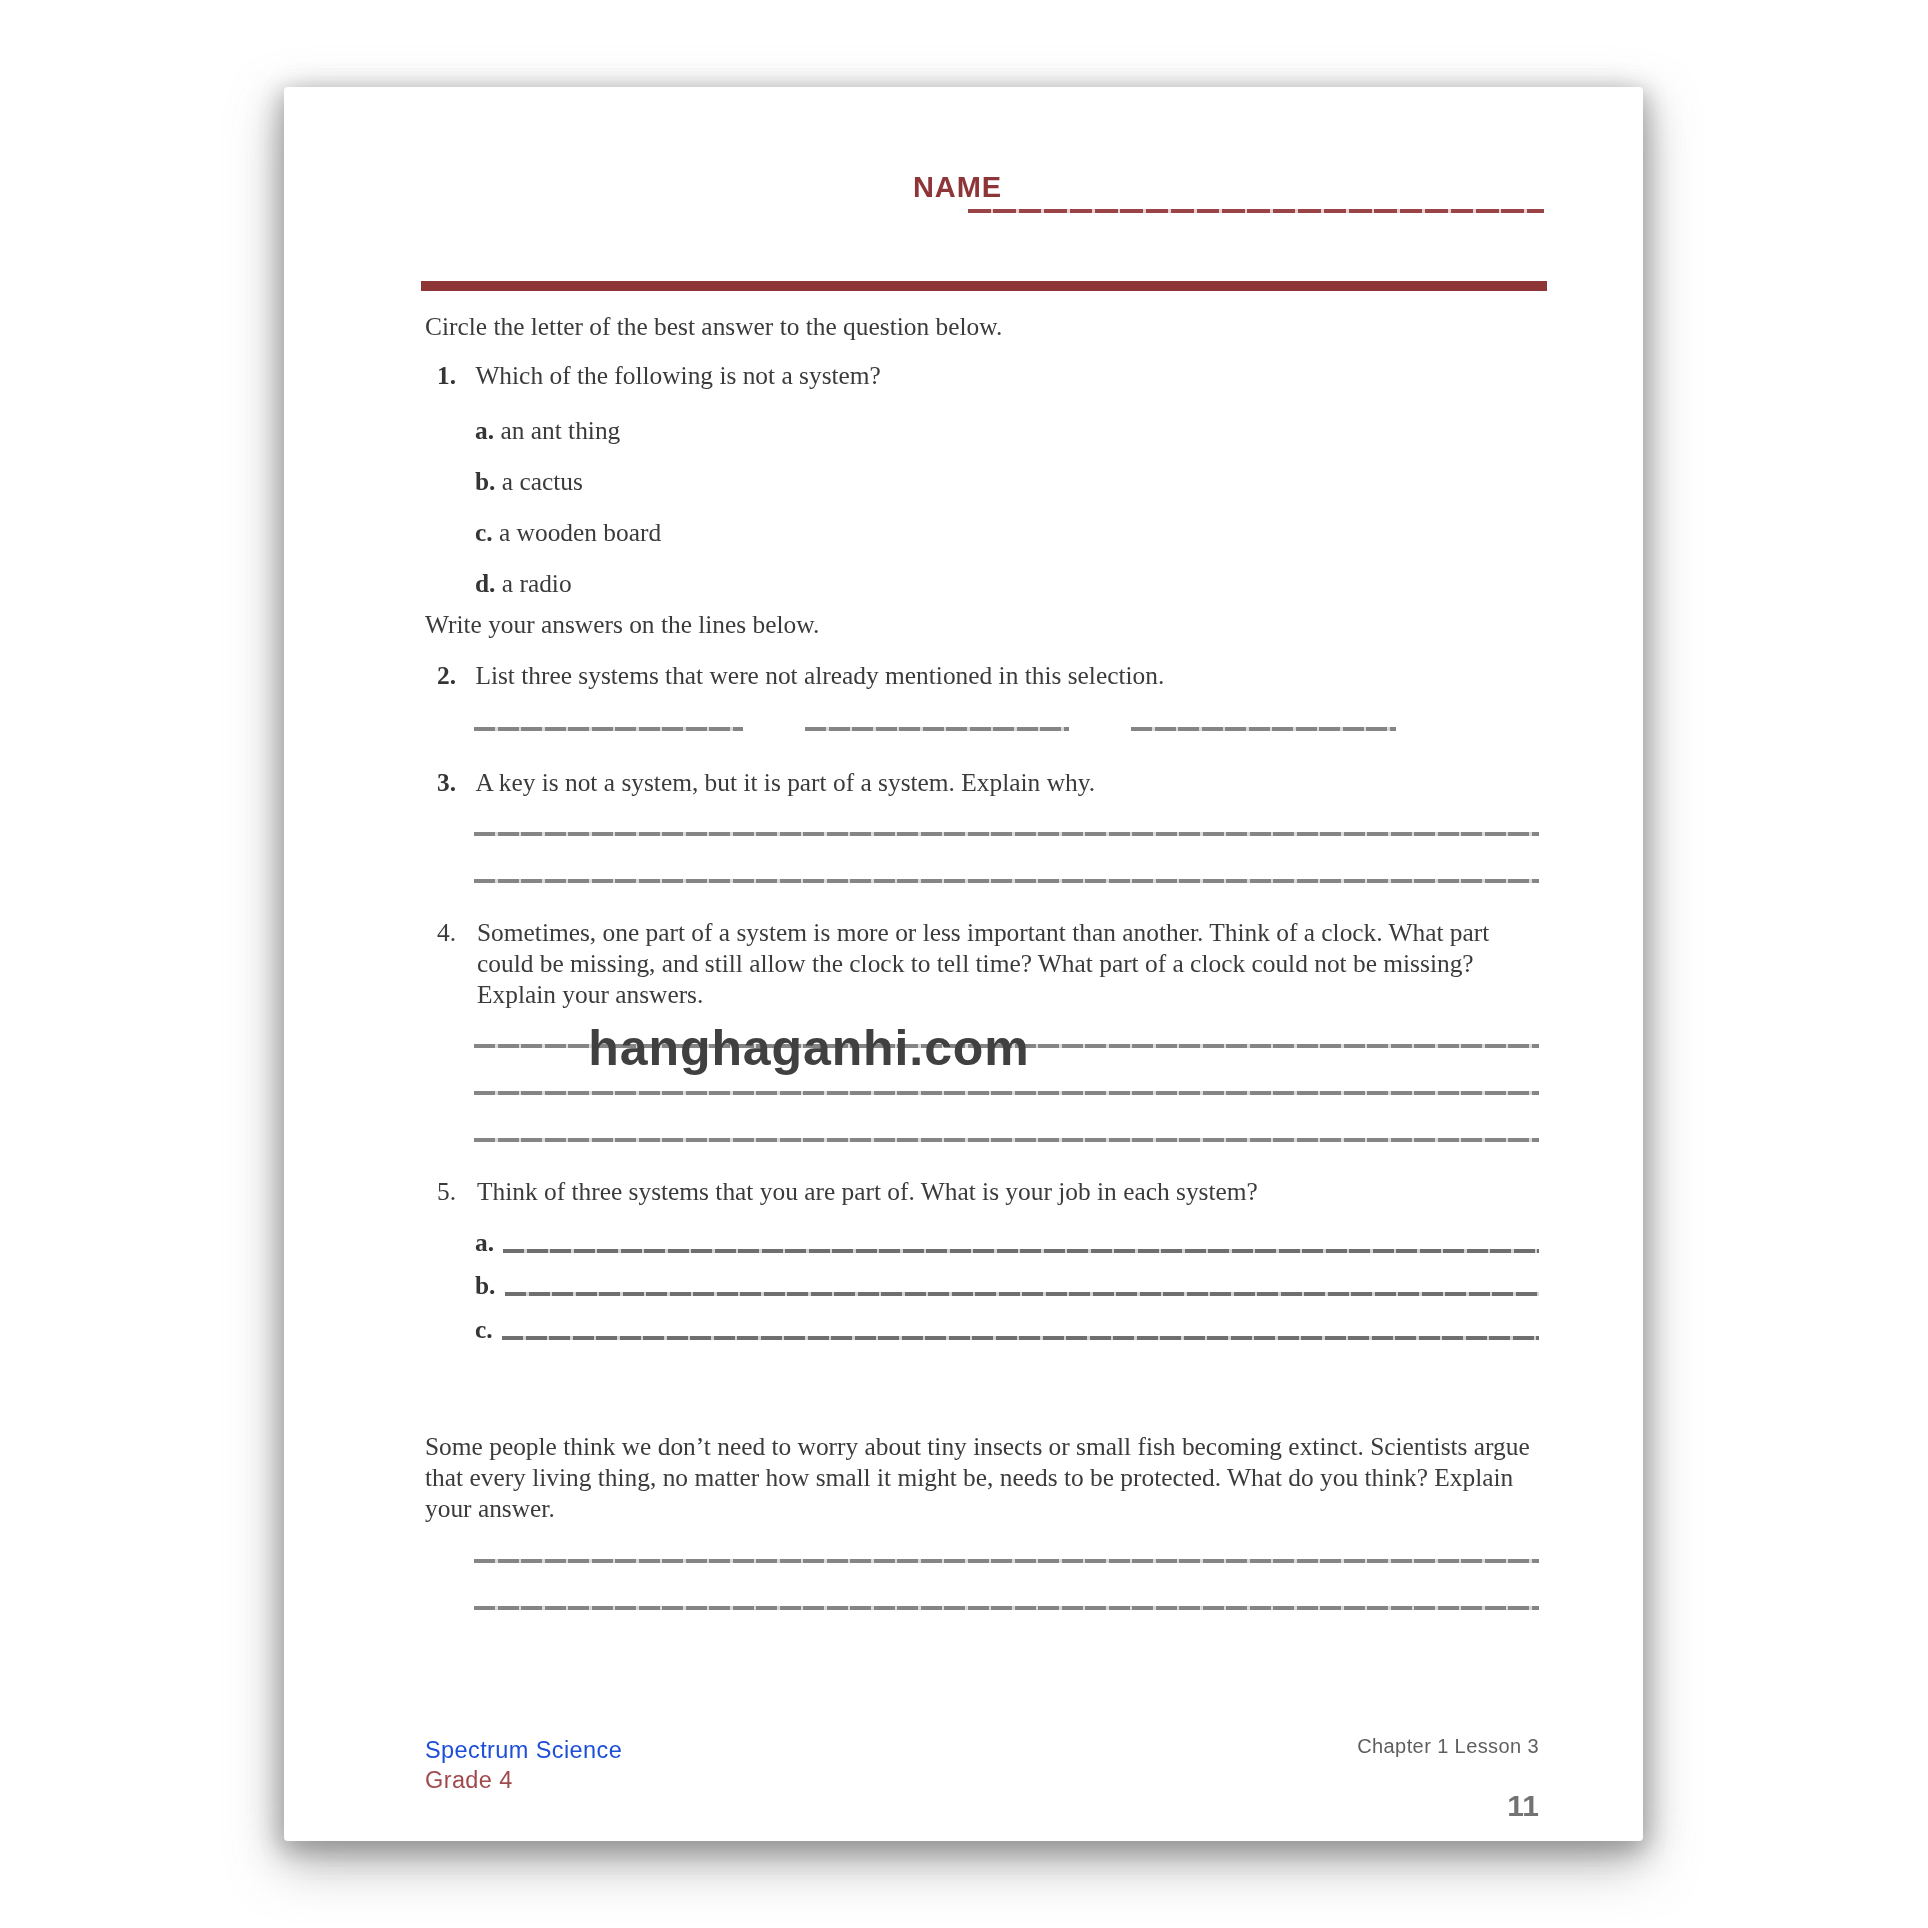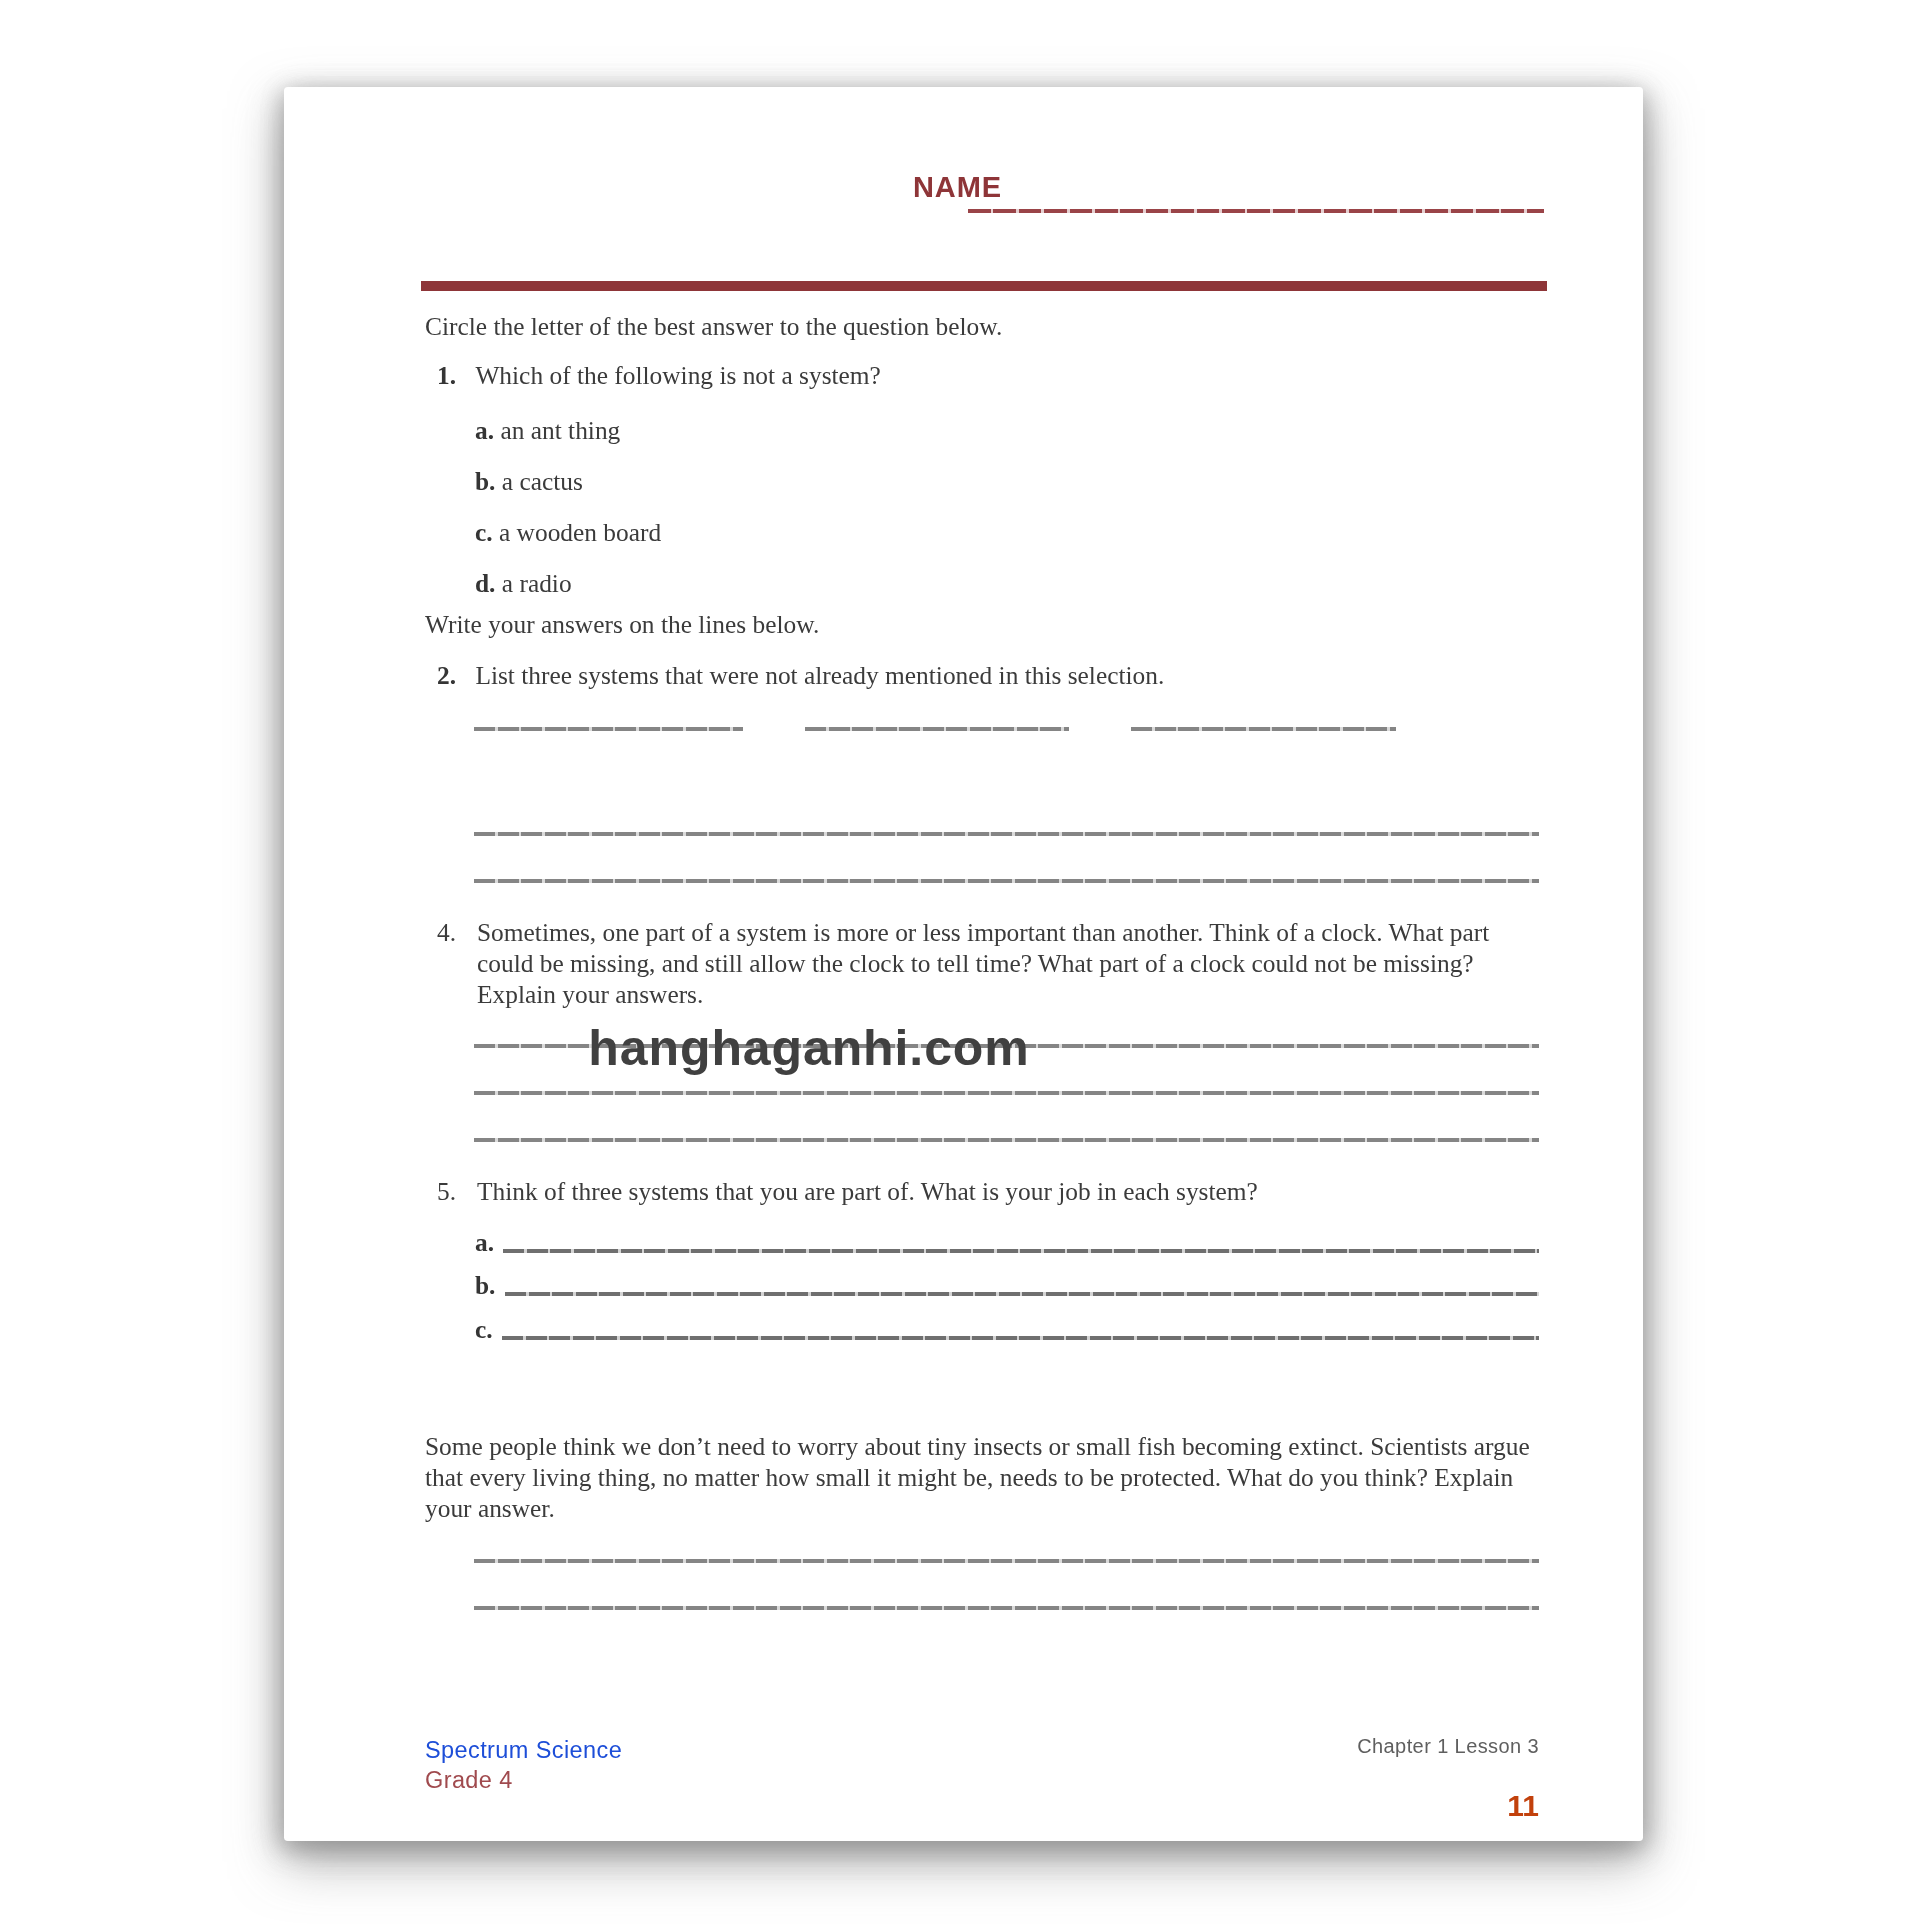--- a/index.html
+++ b/index.html
@@ -40,21 +40,21 @@
              font-family:"Liberation Sans",sans-serif;font-weight:bold;font-size:50px;
              color:#404040;letter-spacing:0.9px;white-space:nowrap;z-index:5;}
   
   .footer-left{left:141px;top:1605px;font-family:"Liberation Sans",sans-serif;font-size:23.5px;
                line-height:30px;letter-spacing:0.4px;}
   .book{color:#1d4ed8;}
   .grade{color:#a04a4e;}
   .footer-right{top:1605px;right:104px;text-align:right;font-family:"Liberation Sans",sans-serif;
                 font-size:20px;color:#5f5f5f;letter-spacing:0.4px;}
   .page-num{top:1659px;right:104px;font-family:"Liberation Sans",sans-serif;font-weight:bold;
-            font-size:30px;color:#c2410c;}
+            font-size:30px;color:#737373;}
 </style>
 </head>
 <body>
 
 <div id="canvas">
   <div class="page">
 
     <div class="abs name-label">NAME</div>
     <div class="abs name-line"></div>
     <div class="abs top-rule"></div>
@@ -85,20 +85,24 @@
     <div class="abs body-text instr" style="top:479px">Write your answers on the lines below.</div>
 
     <div class="abs body-text qrow" style="top:530px">
       <span class="q-num">2.</span>
       <span style="padding-left:13px">List three systems that were not already mentioned in this selection.</span>
     </div>
     <div class="abs ans-line short1"></div>
     <div class="abs ans-line short2"></div>
     <div class="abs ans-line short3"></div>
 
+    <div class="abs body-text qrow" style="top:637px">
+      <span class="q-num">3.</span>
+      <span style="padding-left:13px">A key is not a system, but it is part of a system. Explain why.</span>
+    </div>
     <div class="abs ans-line long" style="top:702px"></div>
     <div class="abs ans-line long" style="top:749px"></div>
 
     <div class="abs body-text" style="left:153px;top:787px">4.</div>
     <div class="abs body-text" style="left:193px;top:787px;width:1073px">Sometimes, one part of a system is more or less important than another. Think of a clock. What part could be missing, and still allow the clock to tell time? What part of a clock could not be missing? Explain your answers.</div>
     <div class="abs ans-line long" style="top:914px"></div>
     <div class="abs ans-line long" style="top:961px"></div>
     <div class="abs ans-line long" style="top:1008px"></div>
 
     <div class="abs watermark">hanghaganhi.com</div>

